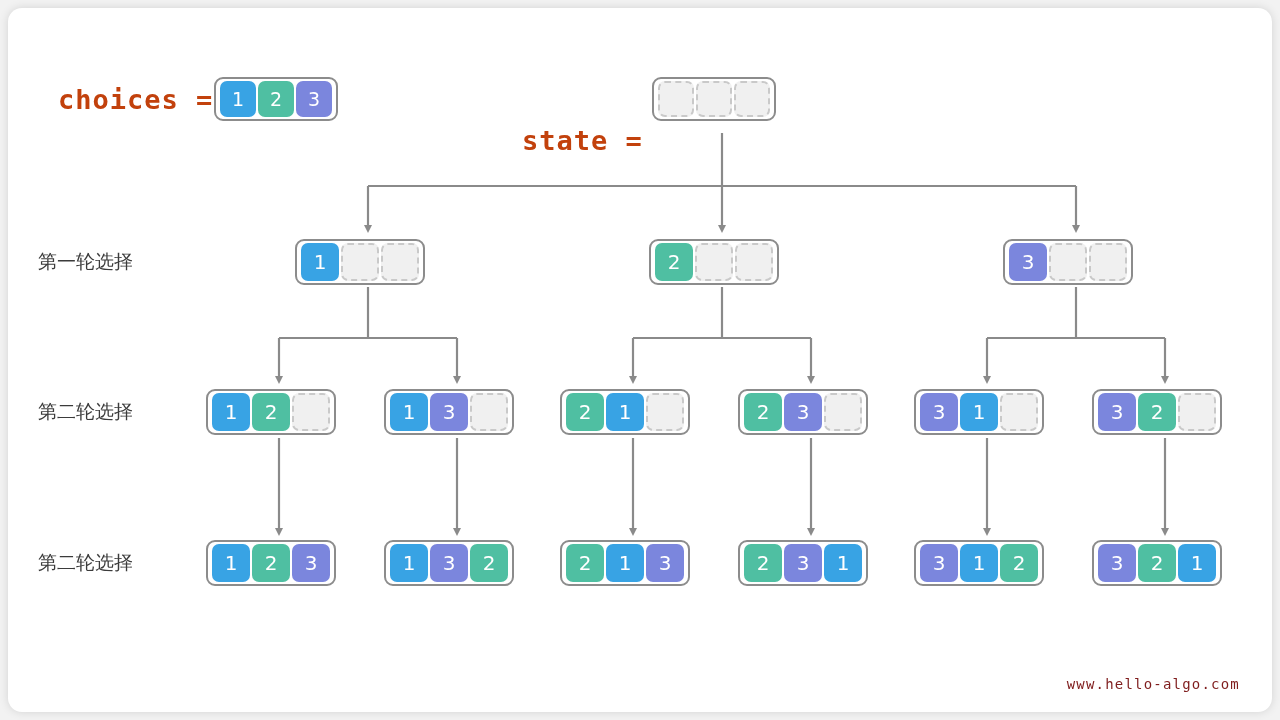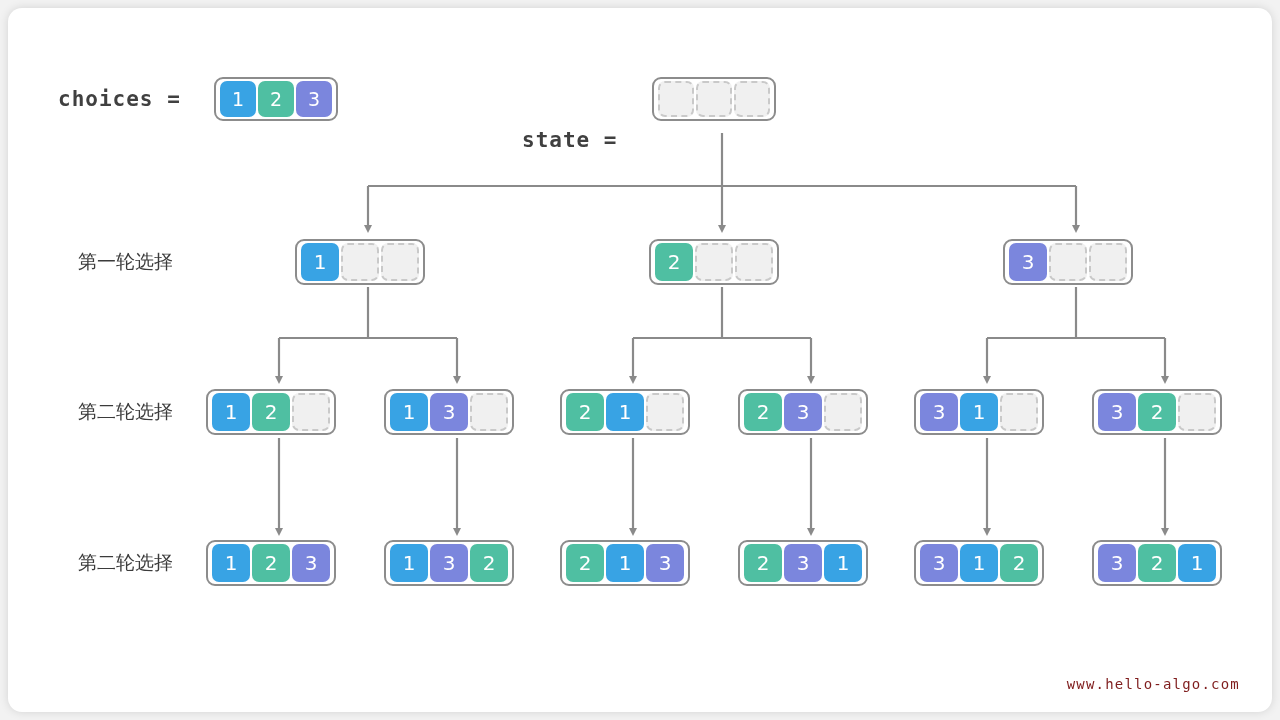--- a/index.html
+++ b/index.html
@@ -31,32 +31,31 @@
     width: 1280px;
     height: 720px;
     pointer-events: none;
   }
 
   
   .mono-label {
     position: absolute;
     font-family: "DejaVu Sans Mono", "Liberation Mono", monospace;
     font-weight: bold;
-    font-size: 21px;
-    color: #404040;
+    font-size: 27px;
+    color: #c2410c;
     letter-spacing: 1px;
     white-space: nowrap;
   }
   .cn-label {
     position: absolute;
     font-family: "DejaVu Sans", "Liberation Sans", sans-serif;
     font-size: 19px;
     color: #3b3b3b;
     white-space: nowrap;
-    margin-left: 40px;
   }
   .watermark {
     position: absolute;
     right: 40px;
     bottom: 28px;
     font-family: "DejaVu Sans Mono", "Liberation Mono", monospace;
     font-size: 14px;
     color: #7f1d1d;
     letter-spacing: 1.2px;
   }

